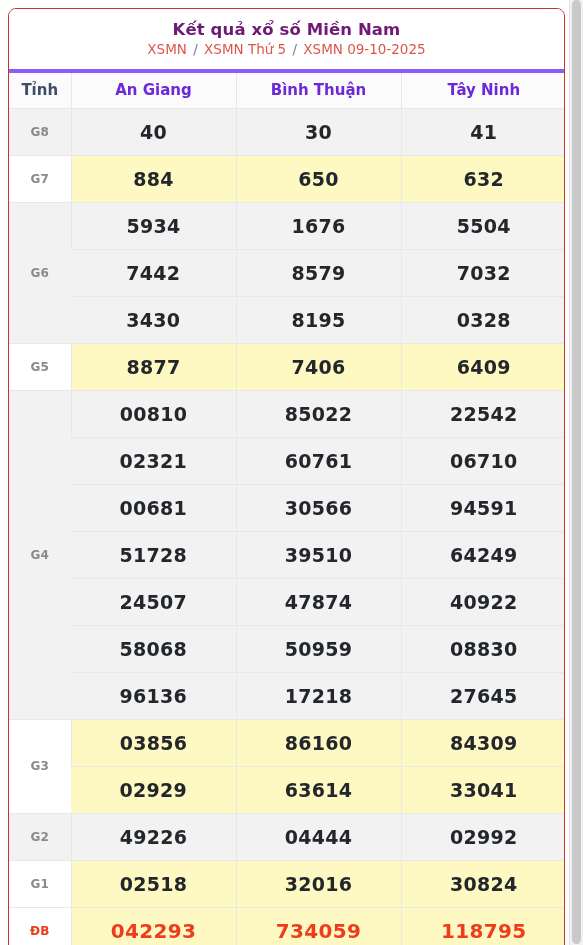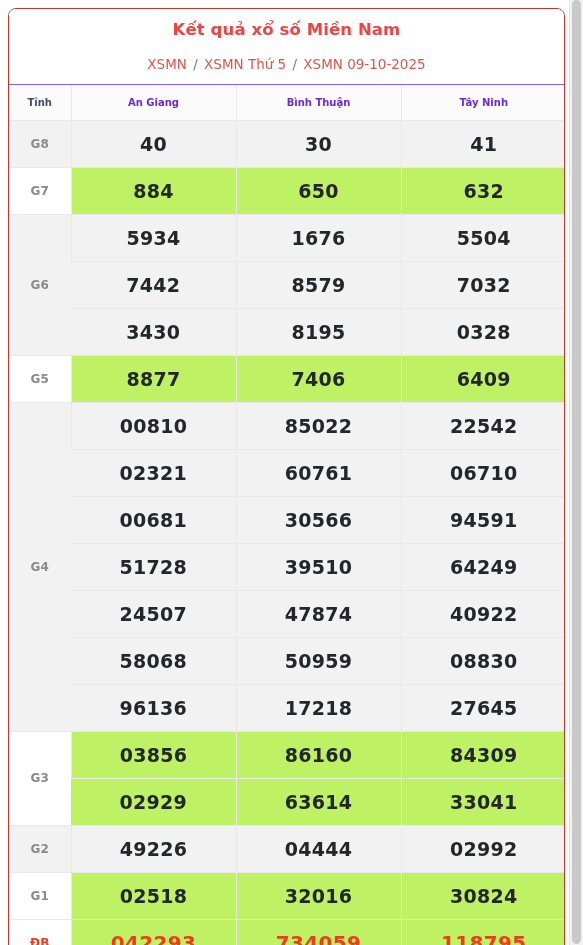--- a/index.html
+++ b/index.html
@@ -52,26 +52,26 @@
   
   #card-header {
     padding: 10px 8px 10px 8px;
     text-align: center;
     background: #ffffff;
   }
   #page-title {
     margin: 0;
     font-size: 16.5px;
     font-weight: bold;
-    color: #ef4444;
+    color: #701a75;
     letter-spacing: .1px;
     line-height: 1.35;
   }
   #breadcrumb {
-    margin-top: 15px;
+    margin-top: 0;
     font-size: 13.5px;
     line-height: 1.3;
     color: #d9574a;
     white-space: nowrap;
     text-align: center;
   }
   #breadcrumb .crumb {
     color: #d9574a;
     text-decoration: none;
   }
@@ -98,23 +98,23 @@
     padding: 0;
   }
   #results-table th:first-child,
   #results-table td:first-child {
     border-left: none;
   }
 
   
   #results-table thead th {
     background: #fbfbfb;
-    border-top: 1px solid #8b5cf6;
+    border-top: 4px solid #8b5cf6;
     height: 35px;
-    font-size: 10px;
+    font-size: 15px;
     font-weight: bold;
   }
   th.head-label {
     color: #3f4e66;
   }
   th.head-prov {
     color: #6d28d9;
   }
 
   
@@ -138,21 +138,21 @@
     height: 46px;
     letter-spacing: .3px;
   }
   td.num.db {
     color: #ee3d1c;
     font-size: 20px;
   }
 
   
   tr.shaded > td { background: #f2f2f2; }
-  tr.plain  > td { background: #bef264; }
+  tr.plain  > td { background: #fef9c3; }
   td.prize-label.shaded { background: #f2f2f2; }
   td.prize-label.plain  { background: #ffffff; }
 
   tr.last-row > td { border-bottom: none; }
 </style>
 </head>
 <body>
 
 <div id="scrollbar-track">
   <div id="scrollbar-thumb"></div>

